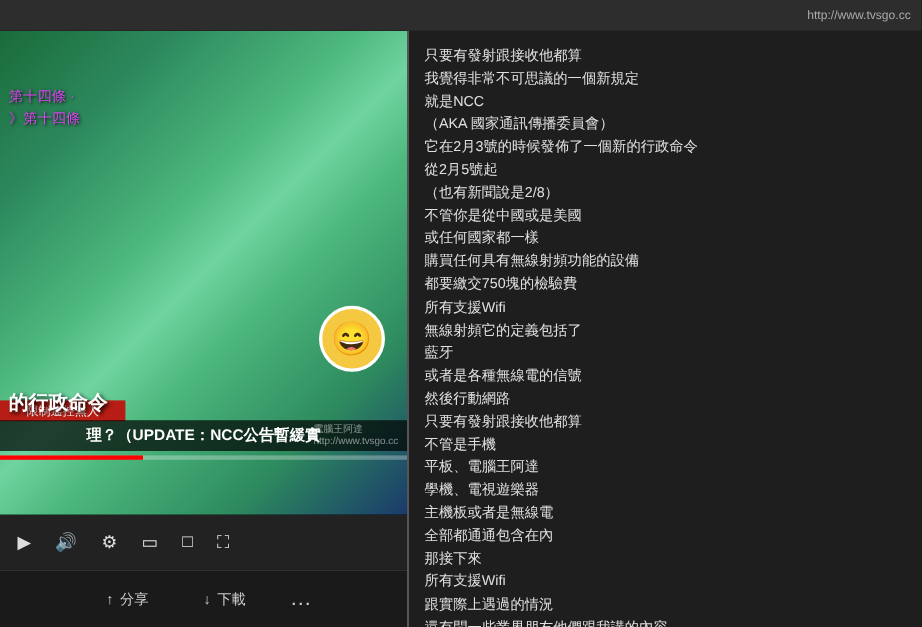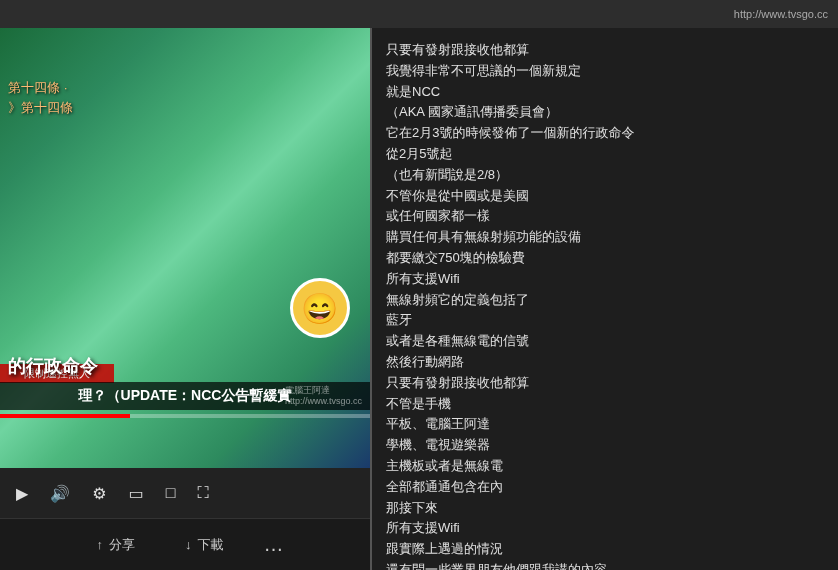--- a/index.html
+++ b/index.html
@@ -177,21 +177,21 @@
       font-size: 13px;
       line-height: 1.6;
       white-space: nowrap;
     }
 
     
     .video-side-text {
       position: absolute;
       left: 8px;
       top: 50px;
-      color: #fdba74;
+      color: #d946ef;
       font-size: 13px;
       line-height: 1.5;
       text-shadow: 1px 1px 3px #000;
     }
 
     .red-box-label {
       position: absolute;
       bottom: 85px;
       left: 0;
       background: rgba(200,0,0,0.85);

